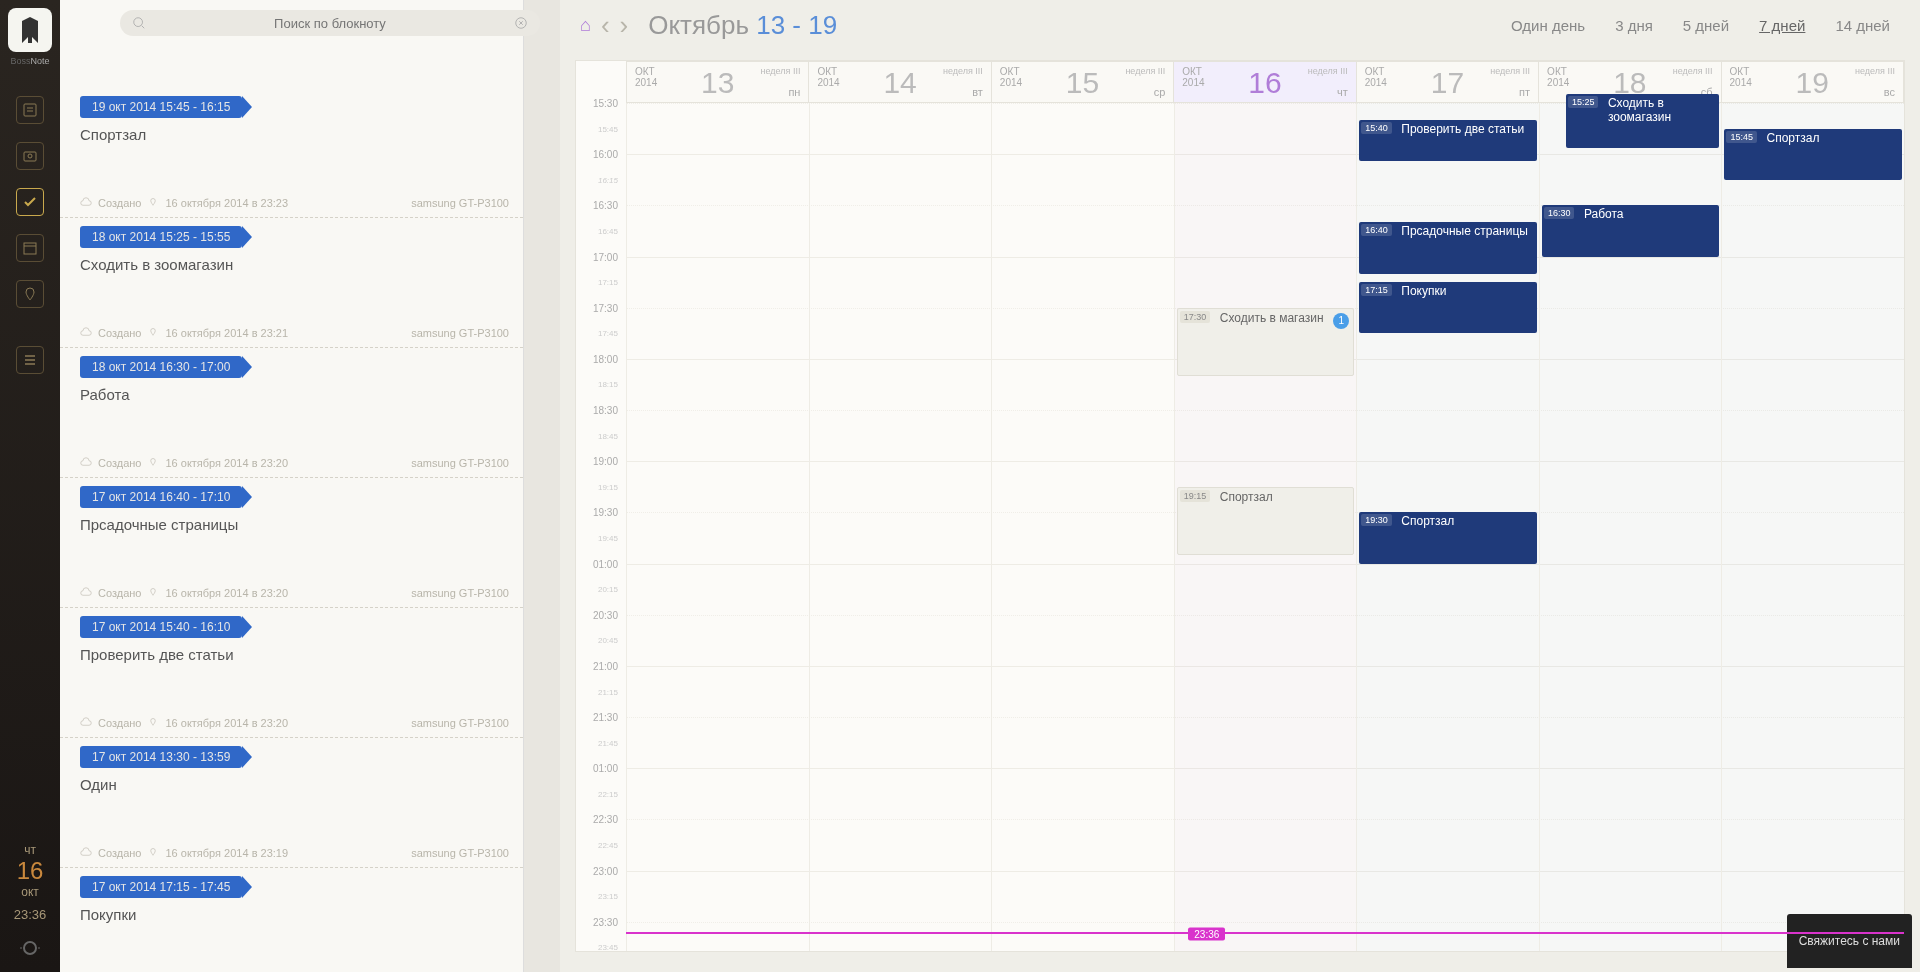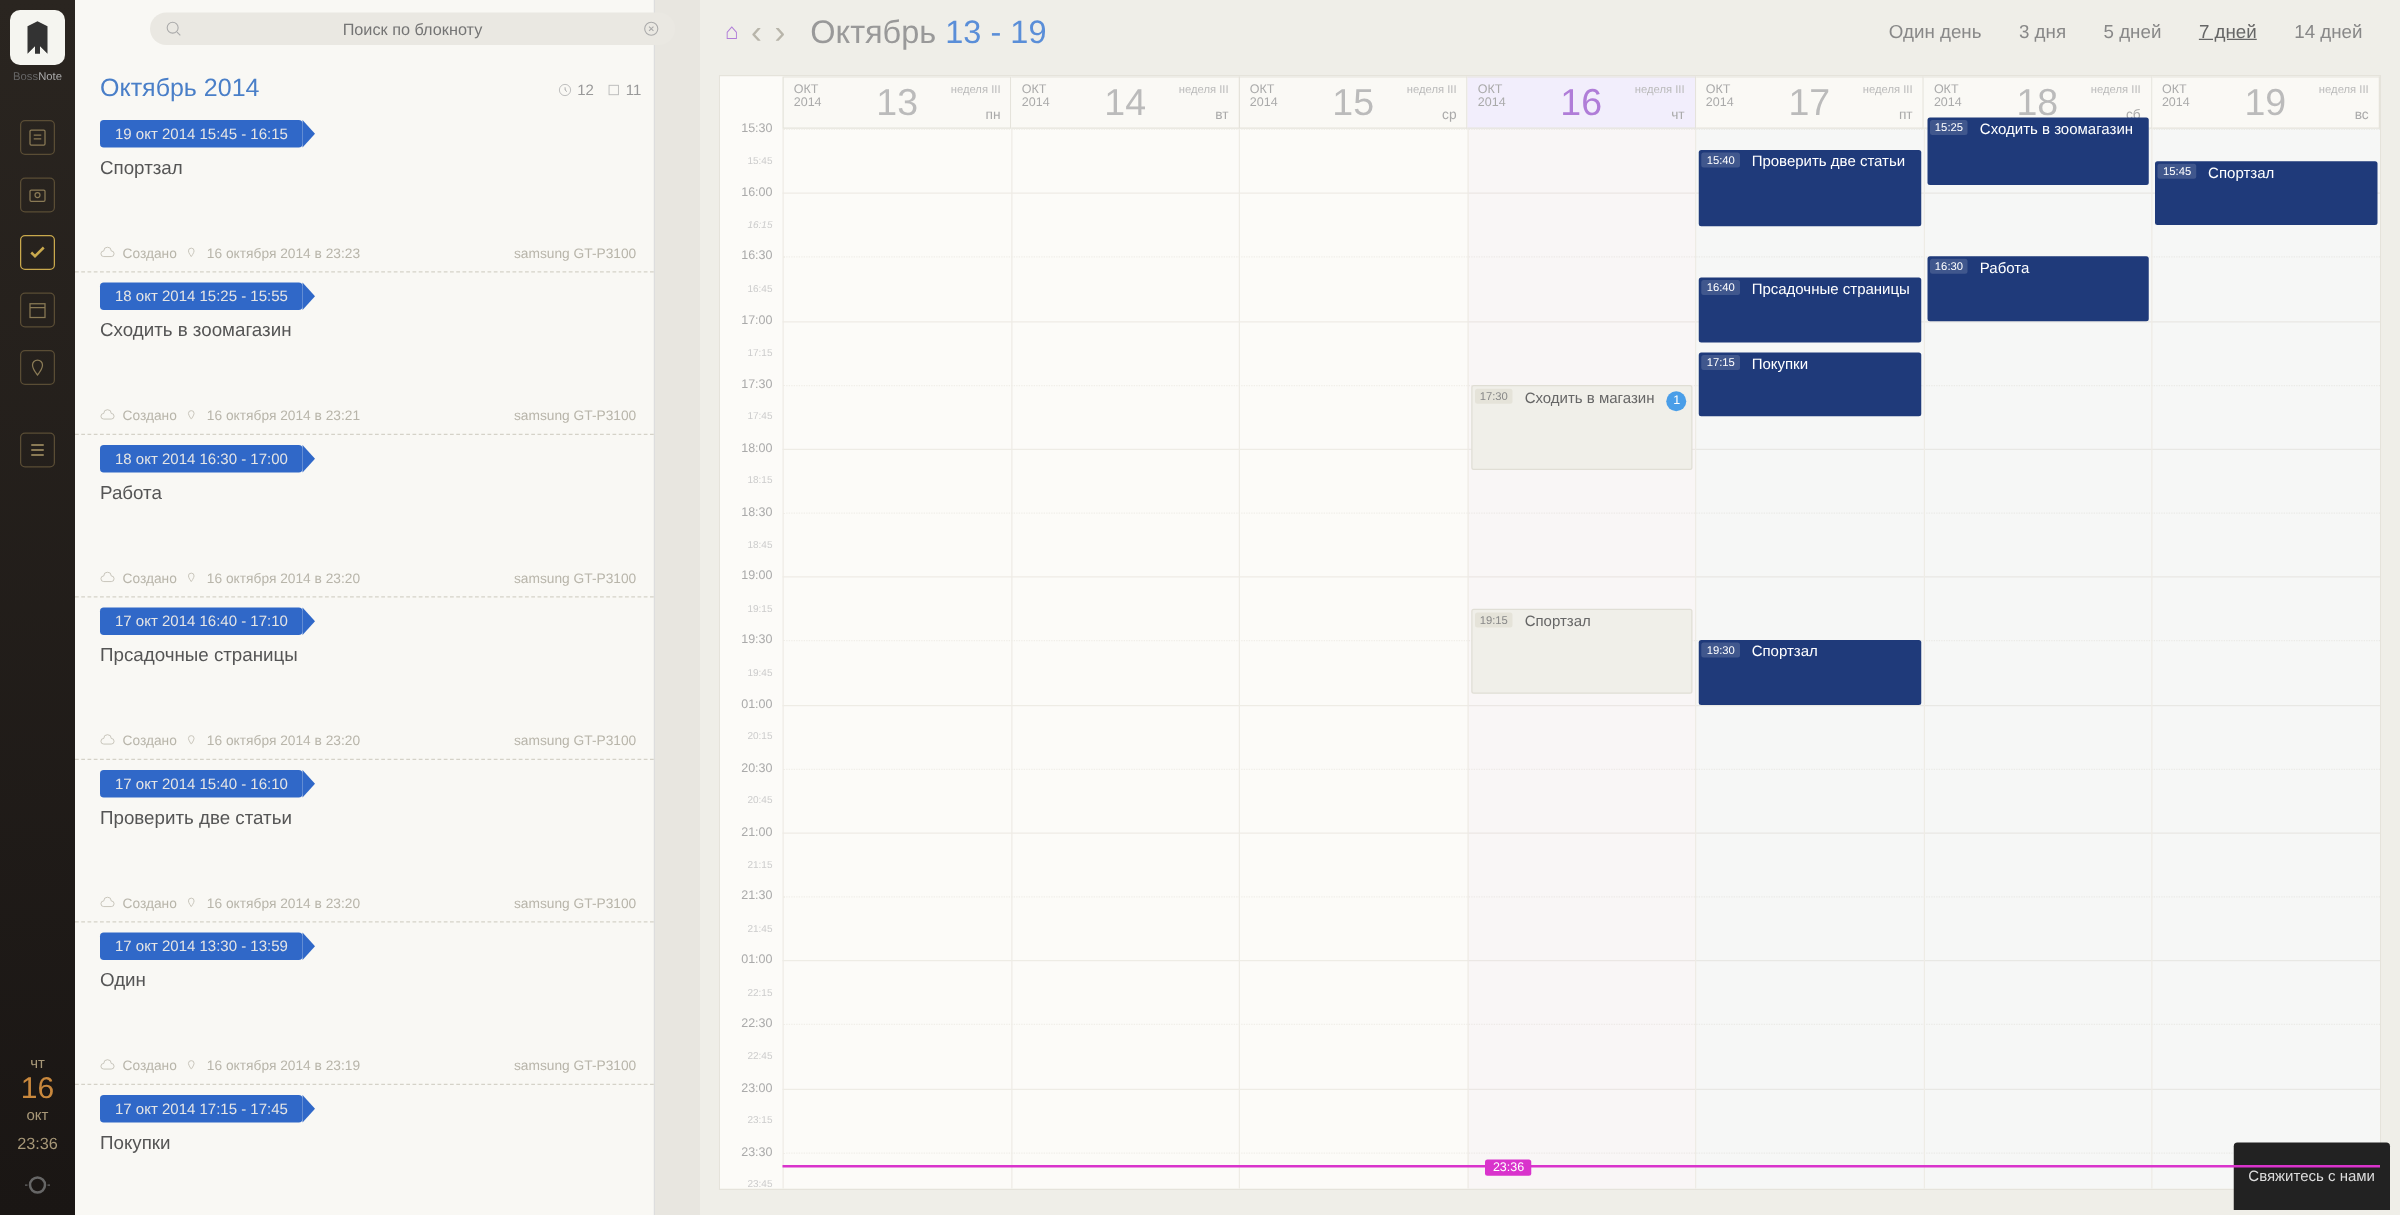--- a/index.html
+++ b/index.html
@@ -153,34 +153,20 @@
   <div class="search-box">
     <svg class="icon" viewBox="0 0 16 16">
         <circle cx="7" cy="7" r="5" fill="none" stroke="#aaa"></circle>
         <path d="M11 11l3 3" stroke="#aaa"></path>
       </svg>
     <input placeholder="Поиск по блокноту" style="">
     <svg class="icon" viewBox="0 0 16 16">
         <circle cx="8" cy="8" r="6" fill="none" stroke="#aaa"></circle>
         <path d="M6 6l4 4M10 6l-4 4" stroke="#aaa"></path>
       </svg>
-  </div>
-  <div class="month-header">
-    <span>Октябрь 2014</span>
-    <span class="month-counts">
-      <svg style="width:12px;height:12px;fill:#bbb;vertical-align:middle" viewBox="0 0 16 16">
-          <circle cx="8" cy="8" r="6" fill="none" stroke="#bbb"></circle>
-          <path d="M8 5v3l2 2" stroke="#bbb"></path>
-        </svg>
-      <span>12</span>&nbsp;&nbsp;
-      <svg style="width:12px;height:12px;fill:#bbb;vertical-align:middle" viewBox="0 0 16 16">
-          <rect x="3" y="3" width="10" height="10" fill="none" stroke="#bbb"></rect>
-        </svg>
-      <span>11</span>
-    </span>
   </div>
   <div class="notes-list" id="notes-list">
       <div class="note-card"><span class="note-tag">19 окт 2014 15:45 - 16:15</span>
     <div class="note-title">Спортзал</div>
     <div class="note-meta">
       <span class="left">
             <svg viewBox="0 0 16 16">
               <path d="M4 11a3 3 0 010-6 4 4 0 018 0 3 3 0 010 6z" fill="none" stroke="#c5c2b8"></path>
             </svg>
             <span>Создано</span>
@@ -398,27 +384,27 @@
       </div>
     <div class="day-columns" id="day-columns" style="top:42px">
         <div class="day-col"></div>
         <div class="day-col"></div>
         <div class="day-col"></div>
         <div class="day-col today">
           <div class="event gray" style="top: 204.706px; height: 68.2353px;"><span class="event-time">17:30</span><span>Сходить в магазин</span><span class="event-badge">1</span></div>
           <div class="event gray" style="top: 383.824px; height: 68.2353px;"><span class="event-time">19:15</span><span>Спортзал</span></div>
         </div>
         <div class="day-col future">
-          <div class="event blue" style="top: 17.0588px; height: 61px;"><span class="event-time">15:40</span><span>Проверить две статьи</span></div>
+          <div class="event blue" style="top: 17.0588px; height: 41px;"><span class="event-time">15:40</span><span>Проверить две статьи</span></div>
           <div class="event blue" style="top: 119.412px; height: 51.1765px;"><span class="event-time">16:40</span><span>Прсадочные страницы</span></div>
           <div class="event blue" style="top: 179.118px; height: 51.1765px;"><span class="event-time">17:15</span><span>Покупки</span></div>
           <div class="event blue" style="top: 409.412px; height: 51.1765px;"><span class="event-time">19:30</span><span>Спортзал</span></div>
         </div>
         <div class="day-col future">
-          <div class="event blue" style="top: -8.52941px; height: 54px;"><span class="event-time">15:25</span><span>Сходить в зоомагазин</span></div>
+          <div class="event blue" style="top: -8.52941px; height: 54px; margin-left: 24px;"><span class="event-time">15:25</span><span>Сходить в зоомагазин</span></div>
           <div class="event blue" style="top: 102.353px; height: 51.1765px;"><span class="event-time">16:30</span><span>Работа</span></div>
         </div>
         <div class="day-col future">
           <div class="event blue" style="top: 25.5882px; height: 51.1765px;"><span class="event-time">15:45</span><span>Спортзал</span></div>
         </div>
       </div>
     <div class="now-line" id="now-line" style="top: 871.059px;">
       <div class="now-badge" style="left:44%">23:36</div>
     </div>
   </div>

